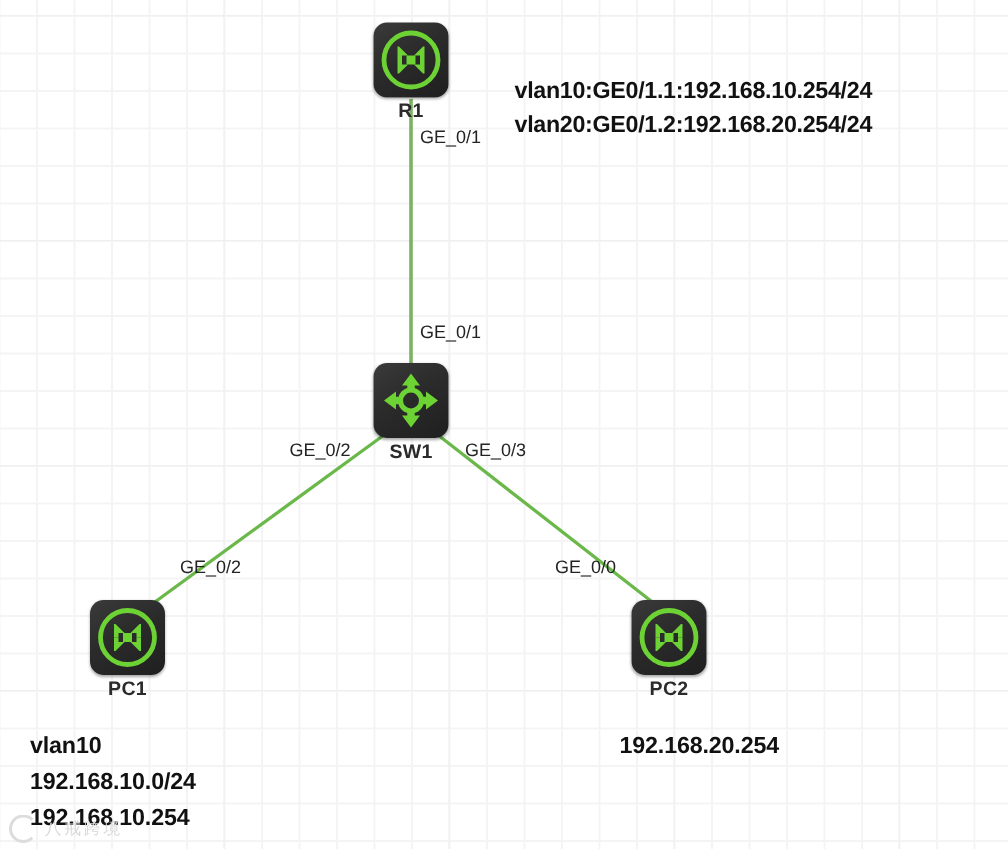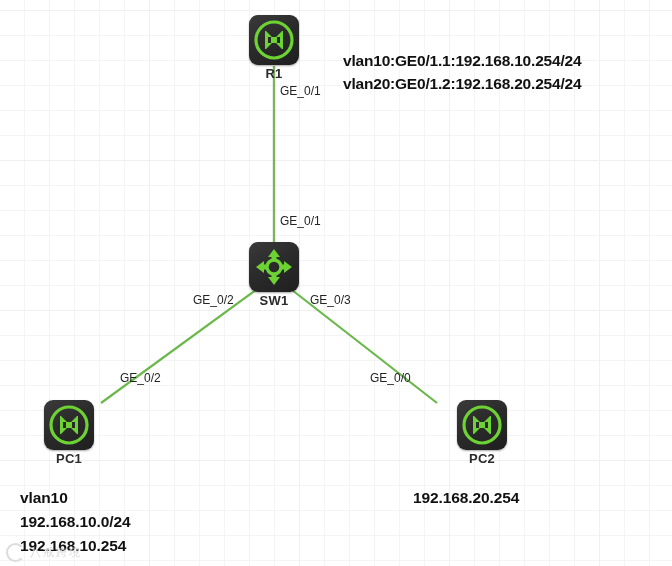--- a/index.html
+++ b/index.html
@@ -137,35 +137,35 @@
         <circle cx="21" cy="21" r="7" fill="none" stroke="#6dd234" stroke-width="3.4"></circle>
         <path d="M21 3 L27 11 L23.5 11 L23.5 14 L18.5 14 L18.5 11 L15 11 Z" fill="#6dd234"></path>
         <path d="M21 39 L27 31 L23.5 31 L23.5 28 L18.5 28 L18.5 31 L15 31 Z" fill="#6dd234"></path>
         <path d="M3 21 L11 15 L11 18.5 L14 18.5 L14 23.5 L11 23.5 L11 27 Z" fill="#6dd234"></path>
         <path d="M39 21 L31 15 L31 18.5 L28 18.5 L28 23.5 L31 23.5 L31 27 Z" fill="#6dd234"></path>
       </svg>
     </div>
     <div class="node-label">SW1</div>
   </div>
 
-  <div class="node" style="left:44px; top:400px;padding-left:35px;">
+  <div class="node" style="left:60px; top:400px;padding-left:35px;">
     <div class="chip">
       <svg width="42" height="42" viewBox="0 0 42 42">
         <circle cx="21" cy="21" r="18" fill="none" stroke="#6dd234" stroke-width="3.2"></circle>
         <path d="M13 12 L19 18 L15 18 L15 21 L12 21 L12 15 L12 12 Z" fill="#6dd234"></path>
         <path d="M29 12 L23 18 L27 18 L27 21 L30 21 L30 15 L30 12 Z" fill="#6dd234"></path>
         <path d="M13 30 L19 24 L15 24 L15 21 L12 21 L12 27 L12 30 Z" fill="#6dd234"></path>
         <path d="M29 30 L23 24 L27 24 L27 21 L30 21 L30 27 L30 30 Z" fill="#6dd234"></path>
         <rect x="18" y="18" width="6" height="6" fill="#6dd234"></rect>
       </svg>
     </div>
     <div class="node-label">PC1</div>
   </div>
 
-  <div class="node" style="left:421px; top:400px;margin-left:36px;">
+  <div class="node" style="left:421px; top:400px;">
     <div class="chip">
       <svg width="42" height="42" viewBox="0 0 42 42">
         <circle cx="21" cy="21" r="18" fill="none" stroke="#6dd234" stroke-width="3.2"></circle>
         <path d="M13 12 L19 18 L15 18 L15 21 L12 21 L12 15 L12 12 Z" fill="#6dd234"></path>
         <path d="M29 12 L23 18 L27 18 L27 21 L30 21 L30 15 L30 12 Z" fill="#6dd234"></path>
         <path d="M13 30 L19 24 L15 24 L15 21 L12 21 L12 27 L12 30 Z" fill="#6dd234"></path>
         <path d="M29 30 L23 24 L27 24 L27 21 L30 21 L30 27 L30 30 Z" fill="#6dd234"></path>
         <rect x="18" y="18" width="6" height="6" fill="#6dd234"></rect>
       </svg>
     </div>

